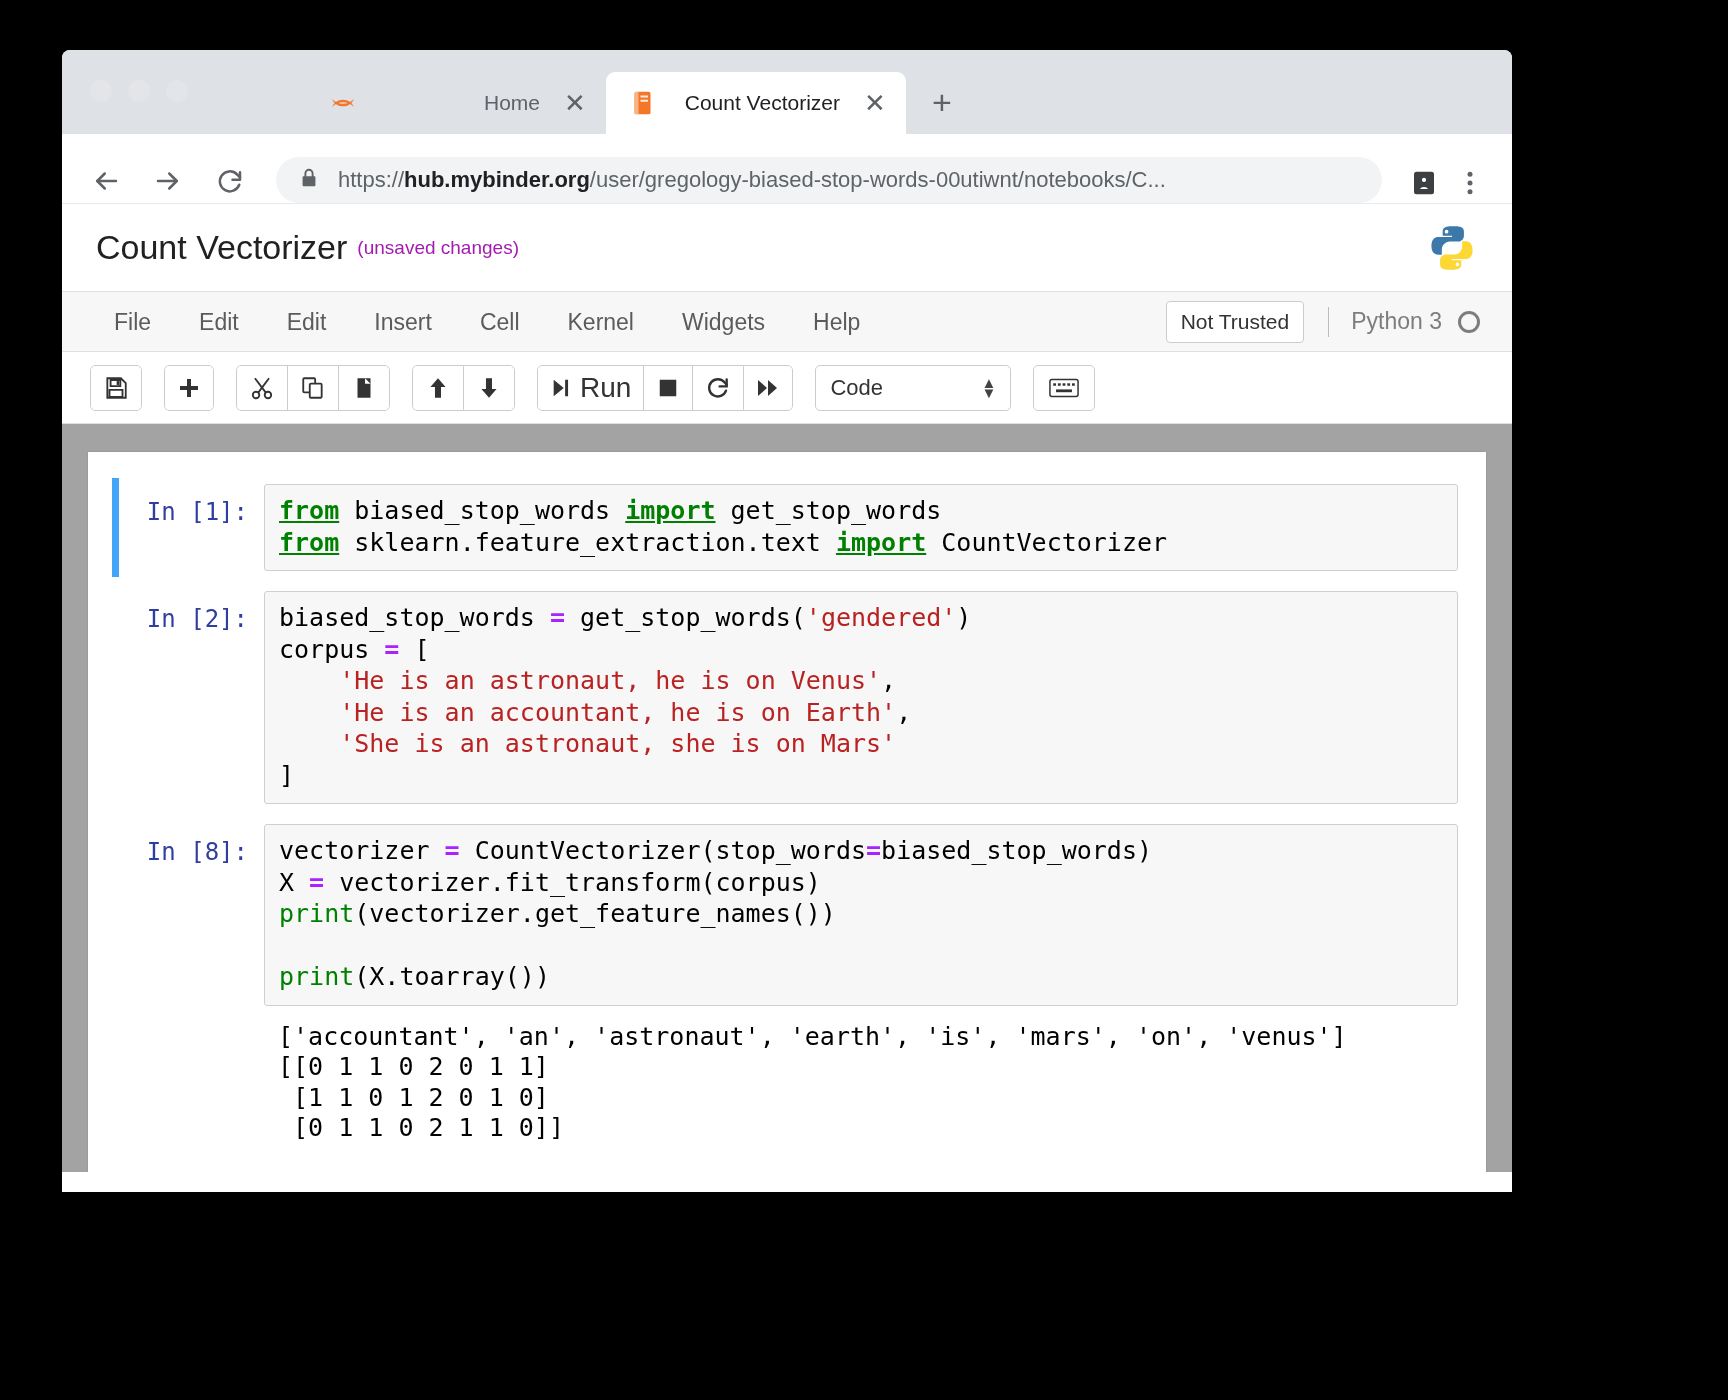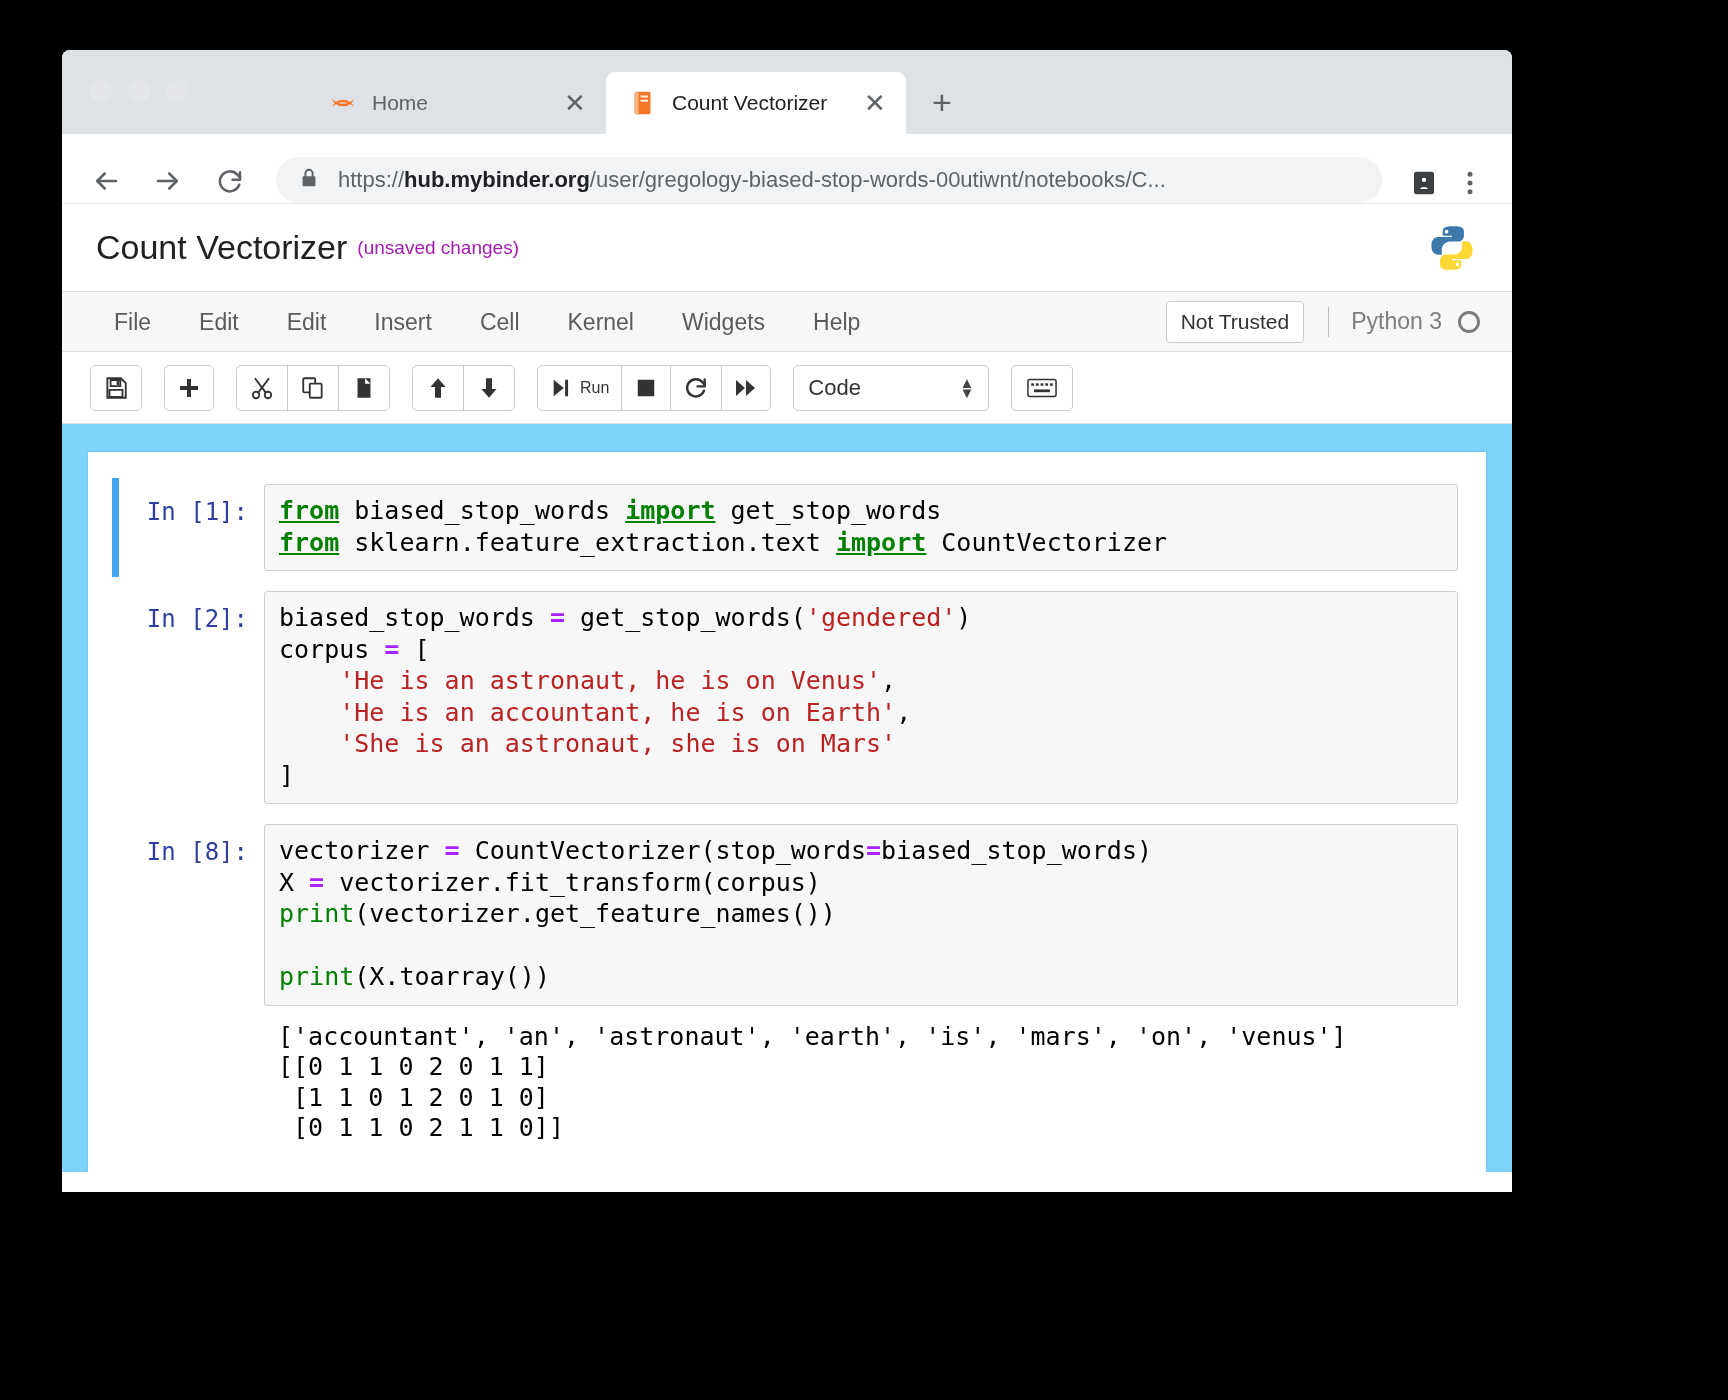--- a/index.html
+++ b/index.html
@@ -23,20 +23,21 @@
   }
 
   
   #tab-strip {
     position: relative;
     height: 84px;
     background: #dee1e6;
     display: flex;
     align-items: flex-end;
     padding-left: 22px;
+    text-align: right;
   }
   #traffic-lights {
     position: absolute;
     left: 28px; top: 30px;
     display: flex; gap: 16px;
   }
   .traffic-light {
     width: 22px; height: 22px; border-radius: 50%;
     background: #e3e5e8;
   }
@@ -201,21 +202,21 @@
     border: 1px solid #cccccc;
     margin-left: -1px;
     display: flex; align-items: center; justify-content: center;
     color: #333;
     padding: 0 12px;
     font-size: 22px;
   }
   .btn-group .tb-btn:first-child { margin-left: 0; border-radius: 5px 0 0 5px; }
   .btn-group .tb-btn:last-child  { border-radius: 0 5px 5px 0; }
   .btn-group.single .tb-btn { border-radius: 5px; }
-  .tb-run-label { margin-left: 8px; font-size: 16px; }
+  .tb-run-label { margin-left: 8px; font-size: 28px; }
   #celltype-select {
     height: 46px;
     min-width: 196px;
     border: 1px solid #cccccc;
     border-radius: 5px;
     background: #fff;
     display: flex; align-items: center;
     padding: 0 14px;
     font-size: 22px; color: #333;
     margin-right: 22px;
@@ -227,21 +228,21 @@
   }
   #keyboard-btn {
     height: 46px; width: 62px;
     border: 1px solid #cccccc; border-radius: 5px;
     background: #fff;
     display: flex; align-items: center; justify-content: center;
   }
 
   
   #notebook-area {
-    background: #7dd3fc;
+    background: #a3a3a3;
     height: 748px;
     padding: 28px 0 0 0;
     overflow: hidden;
   }
   #notebook-paper {
     margin: 0 auto;
     width: 1398px;
     background: #ffffff;
     min-height: 720px;
     padding: 22px 0 40px 0;

